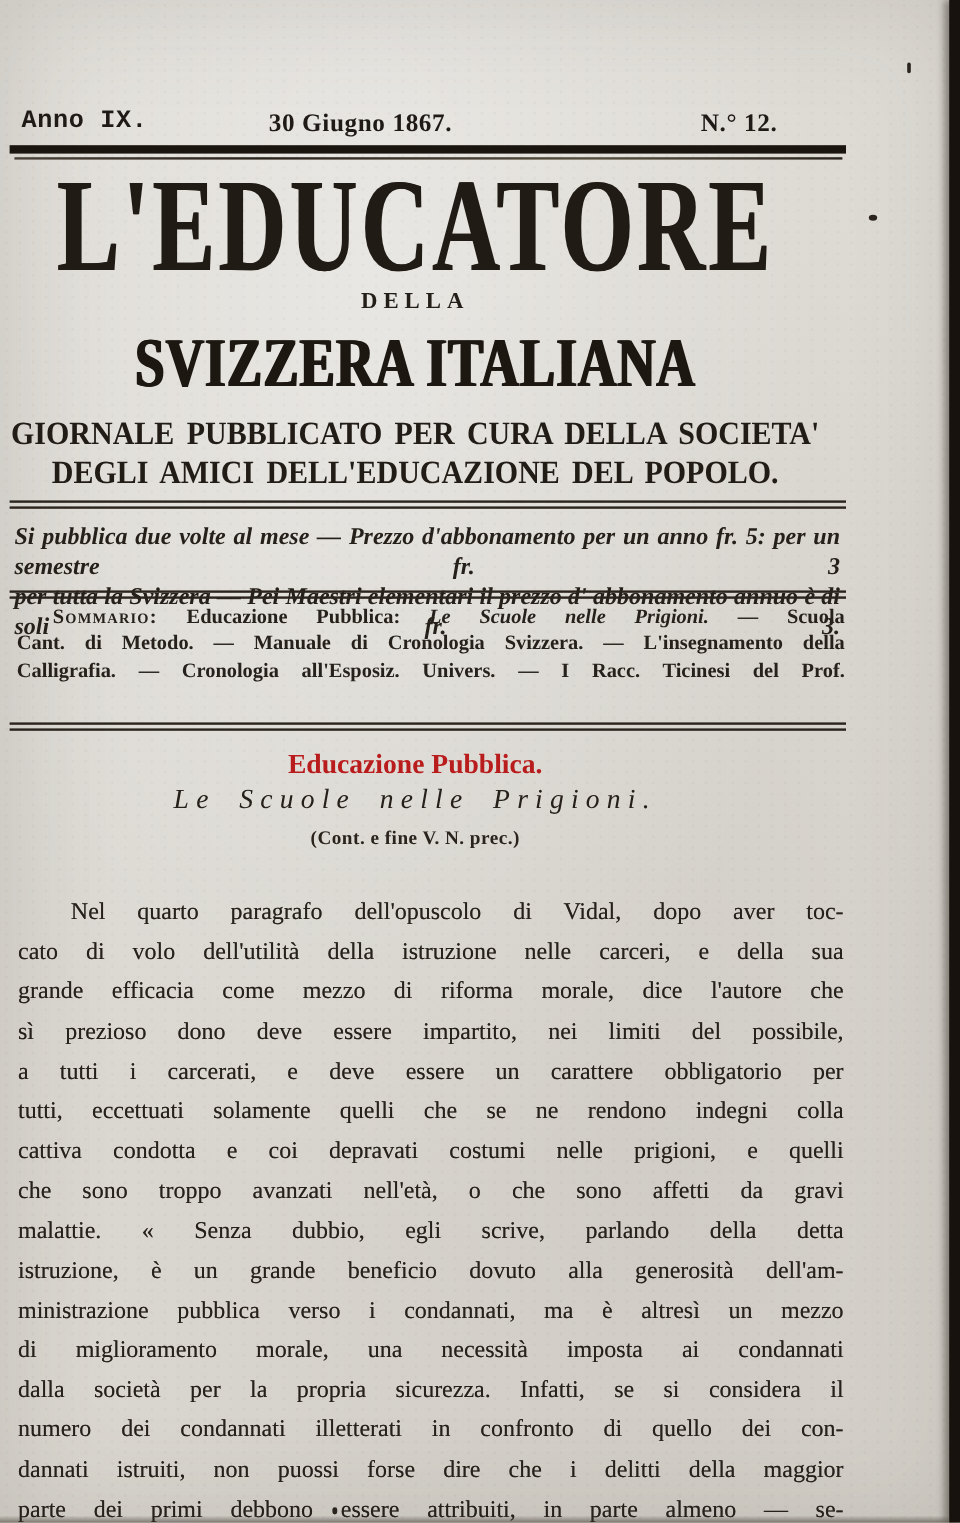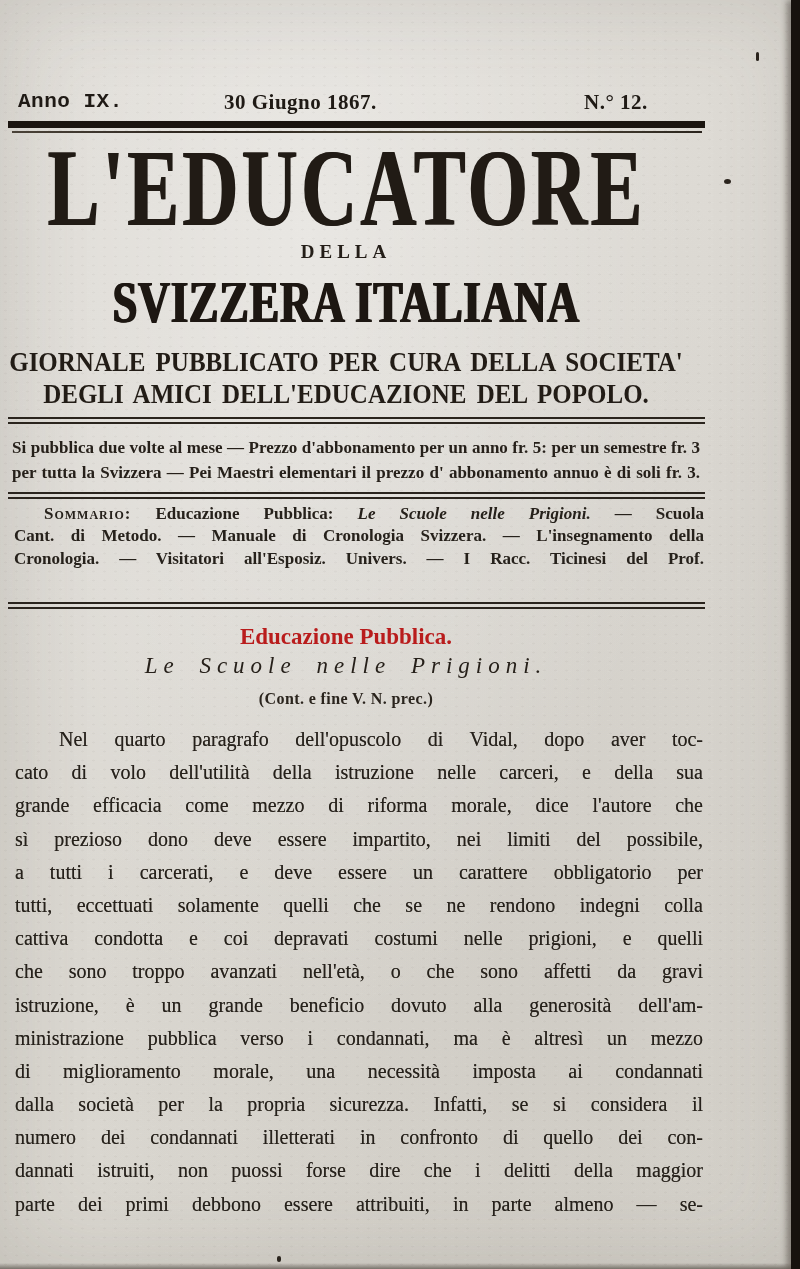--- a/index.html
+++ b/index.html
@@ -61,42 +61,42 @@
 
   
   .drule{position:absolute;left:8px;width:697px;height:3px;
       border-top:2px solid #2a241d;border-bottom:2px solid #2a241d;}
   .drule.a{top:417px;}
   .drule.b{top:492px;}
   .drule.c{top:602px;}
 
   
   .subsc{position:absolute;top:435px;left:12px;width:688px;
-      font-weight:bold;font-size:17px;line-height:25px;color:#26201a;}
+      font-style:italic;font-weight:bold;font-size:20px;line-height:25px;color:#26201a;}
   .subsc .jline{text-align:justify;text-align-last:justify;}
 
   
   .sommario{position:absolute;top:503px;left:14px;width:690px;
       font-weight:bold;font-size:17px;line-height:22.4px;color:#26211b;}
   .sommario .jline{text-align:justify;text-align-last:justify;}
   .sommario .jline.first{padding-left:30px;}
   .sc{font-variant:small-caps;letter-spacing:1px;}
   .it{font-style:italic;}
 
   
   .sect-head{top:624px;font-weight:bold;font-size:23px;color:#b91c1c;}
   .art-title{top:653px;font-style:italic;font-size:23px;letter-spacing:6px;word-spacing:8px;color:#26201a;}
   .cont-note{top:690px;font-weight:bold;font-size:16px;letter-spacing:.4px;color:#2a241d;}
 
   
   .body-text{position:absolute;top:723px;left:15px;width:688px;
       font-size:20px;line-height:33.2px;color:#26211b;
       text-shadow:0 0 .5px rgba(38,33,27,.6);}
   .body-text .bline{text-align:justify;text-align-last:justify;height:33.2px;}
-  .body-text .bline:first-child{padding-left:44px;}
+  .body-text .bline:first-child{padding-left:44px;margin-top:21px;}
 </style>
 </head>
 <body>
 
 <div class="paper"></div>
 <div class="noise"></div>
 
 <div class="hdr">
   <span class="vol">Anno IX.</span>
   <span class="date">30 Giugno 1867.</span>
@@ -118,37 +118,38 @@
   <div class="jline">Si pubblica due volte al mese — Prezzo d'abbonamento per un anno fr. 5: per un semestre fr. 3</div>
   <div class="jline">per tutta la Svizzera — Pei Maestri elementari il prezzo d' abbonamento annuo è di soli fr. 3.</div>
 </div>
 <div class="drule b"></div>
 
 <div class="sommario">
   <div class="jline first">
     <span class="sc">Sommario:</span><span> Educazione Pubblica: </span><span class="it">Le Scuole nelle Prigioni.</span><span> — Scuola</span>
   </div>
   <div class="jline">Cant. di Metodo. — Manuale di Cronologia Svizzera. — L'insegnamento della</div>
-  <div class="jline">Cronologia. — Visitatori all'Esposiz. Univers. — I Racc. Ticinesi del Prof.</div>
+  <div class="jline">Calligrafia. — Cronologia all'Esposiz. Univers. — I Racc. Ticinesi del Prof.</div>
 </div>
 <div class="drule c"></div>
 
 <div class="center-col sect-head">Educazione Pubblica.</div>
 <div class="center-col art-title">Le Scuole nelle Prigioni.</div>
 <div class="center-col cont-note">(Cont. e fine V. N. prec.)</div>
 
 <div class="body-text">
     <div class="bline">Nel quarto paragrafo dell'opuscolo di Vidal, dopo aver toc-</div>
     <div class="bline">cato di volo dell'utilità della istruzione nelle carceri, e della sua</div>
     <div class="bline">grande efficacia come mezzo di riforma morale, dice l'autore che</div>
     <div class="bline">sì prezioso dono deve essere impartito, nei limiti del possibile,</div>
     <div class="bline">a tutti i carcerati, e deve essere un carattere obbligatorio per</div>
     <div class="bline">tutti, eccettuati solamente quelli che se ne rendono indegni colla</div>
     <div class="bline">cattiva condotta e coi depravati costumi nelle prigioni, e quelli</div>
     <div class="bline">che sono troppo avanzati nell'età, o che sono affetti da gravi</div>
+    <div class="bline">malattie. « Senza dubbio, egli scrive, parlando della detta</div>
     <div class="bline">istruzione, è un grande beneficio dovuto alla generosità dell'am-</div>
     <div class="bline">ministrazione pubblica verso i condannati, ma è altresì un mezzo</div>
     <div class="bline">di miglioramento morale, una necessità imposta ai condannati</div>
     <div class="bline">dalla società per la propria sicurezza. Infatti, se si considera il</div>
     <div class="bline">numero dei condannati illetterati in confronto di quello dei con-</div>
     <div class="bline">dannati istruiti, non puossi forse dire che i delitti della maggior</div>
     <div class="bline">parte dei primi debbono essere attribuiti, in parte almeno — se-</div>
   </div>
 
 <div class="gutter"></div>

